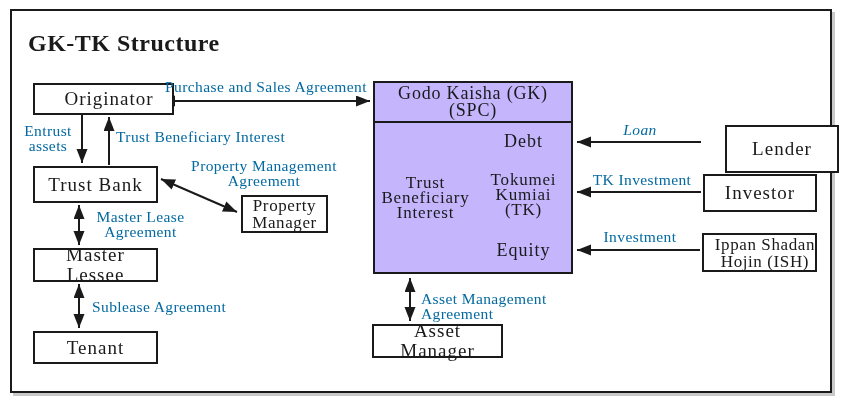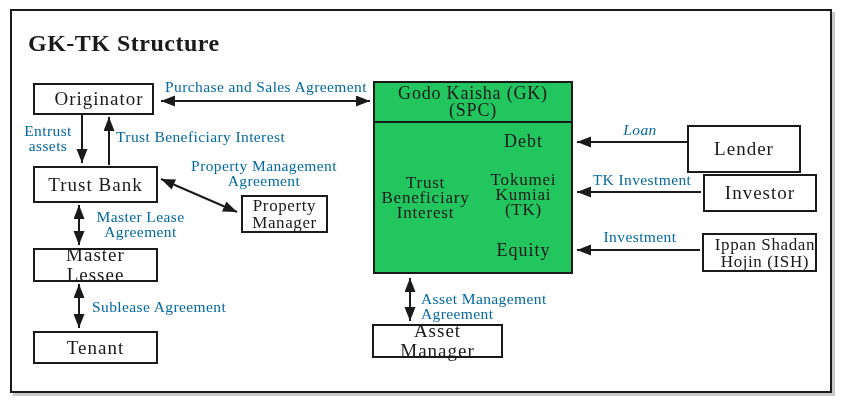--- a/index.html
+++ b/index.html
@@ -62,21 +62,21 @@
     line-height: 17px;
   }
   .gk {
     position: absolute;
     left: 373px;
     top: 81px;
     width: 200px;
     height: 193px;
     box-sizing: border-box;
     border: 2px solid #1a1a1a;
-    background: #22c55e;
+    background: #c4b5fd;
     display: flex;
     flex-direction: column;
   }
   .gk-header {
     flex: 0 0 38px;
     border-bottom: 2px solid #1a1a1a;
     display: flex;
     align-items: center;
     justify-content: center;
     text-align: center;
@@ -150,21 +150,21 @@
       <line x1="700" y1="250" x2="577" y2="250" marker-end="url(#ah-end)"></line>
       <line x1="410" y1="278" x2="410" y2="321" marker-start="url(#ah-start)" marker-end="url(#ah-end)"></line>
     </g>
     <g stroke="#1a1a1a" stroke-width="2.2" fill="none" stroke-dasharray="10 7">
       <line x1="476" y1="123" x2="476" y2="271"></line>
       <line x1="477" y1="160" x2="570" y2="160"></line>
       <line x1="477" y1="230" x2="570" y2="230"></line>
     </g>
   </svg>
 
-  <div class="box" style="left:33px; top:83px; width:121px; height:32px;padding-left:11px;">
+  <div class="box" style="left:33px; top:83px; width:141px; height:32px;padding-left:11px;">
     <span>Originator</span>
   </div>
 
   <div class="box" style="left:33px; top:166px; width:125px; height:37px;">
     <span>Trust Bank</span>
   </div>
 
   <div class="box" style="left:33px; top:248px; width:125px; height:34px;">
     <span>Master Lessee</span>
   </div>
@@ -188,21 +188,21 @@
       <div class="gk-right">
         <div class="gk-cell gk-debt">Debt</div>
         <div class="gk-cell gk-tk">Tokumei
 Kumiai
 (TK)</div>
         <div class="gk-cell gk-equity">Equity</div>
       </div>
     </div>
   </div>
 
-  <div class="box" style="left:687px; top:125px; width:114px; height:48px;">
+  <div class="box" style="left:725px; top:125px; width:114px; height:48px;">
     <span>Lender</span>
   </div>
 
   <div class="box" style="left:703px; top:174px; width:114px; height:38px;">
     <span>Investor</span>
   </div>
 
   <div class="box small" style="left:702px; top:233px; width:115px; height:39px;justify-content:flex-end;">
     <span>Ippan Shadan
 Hojin (ISH)</span>

